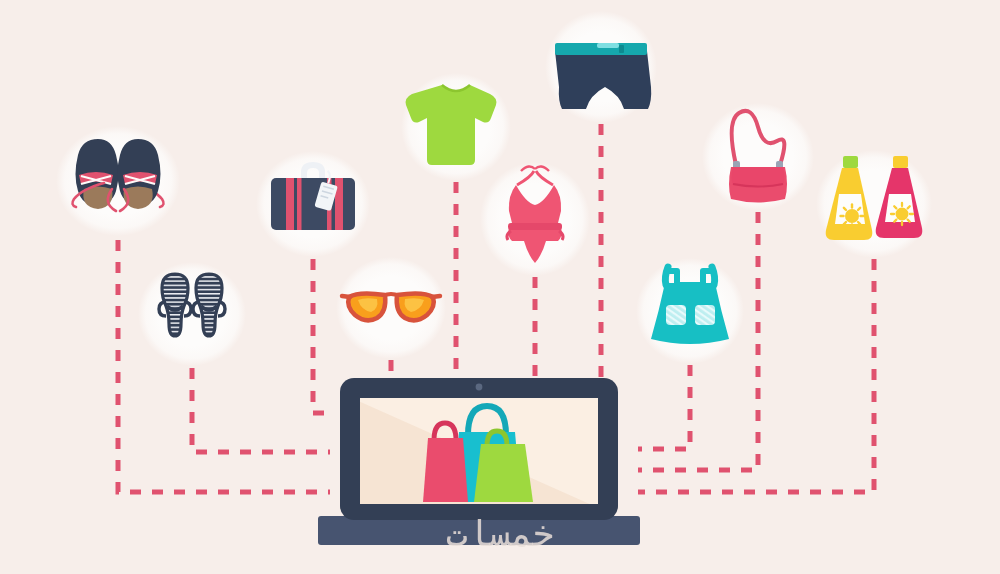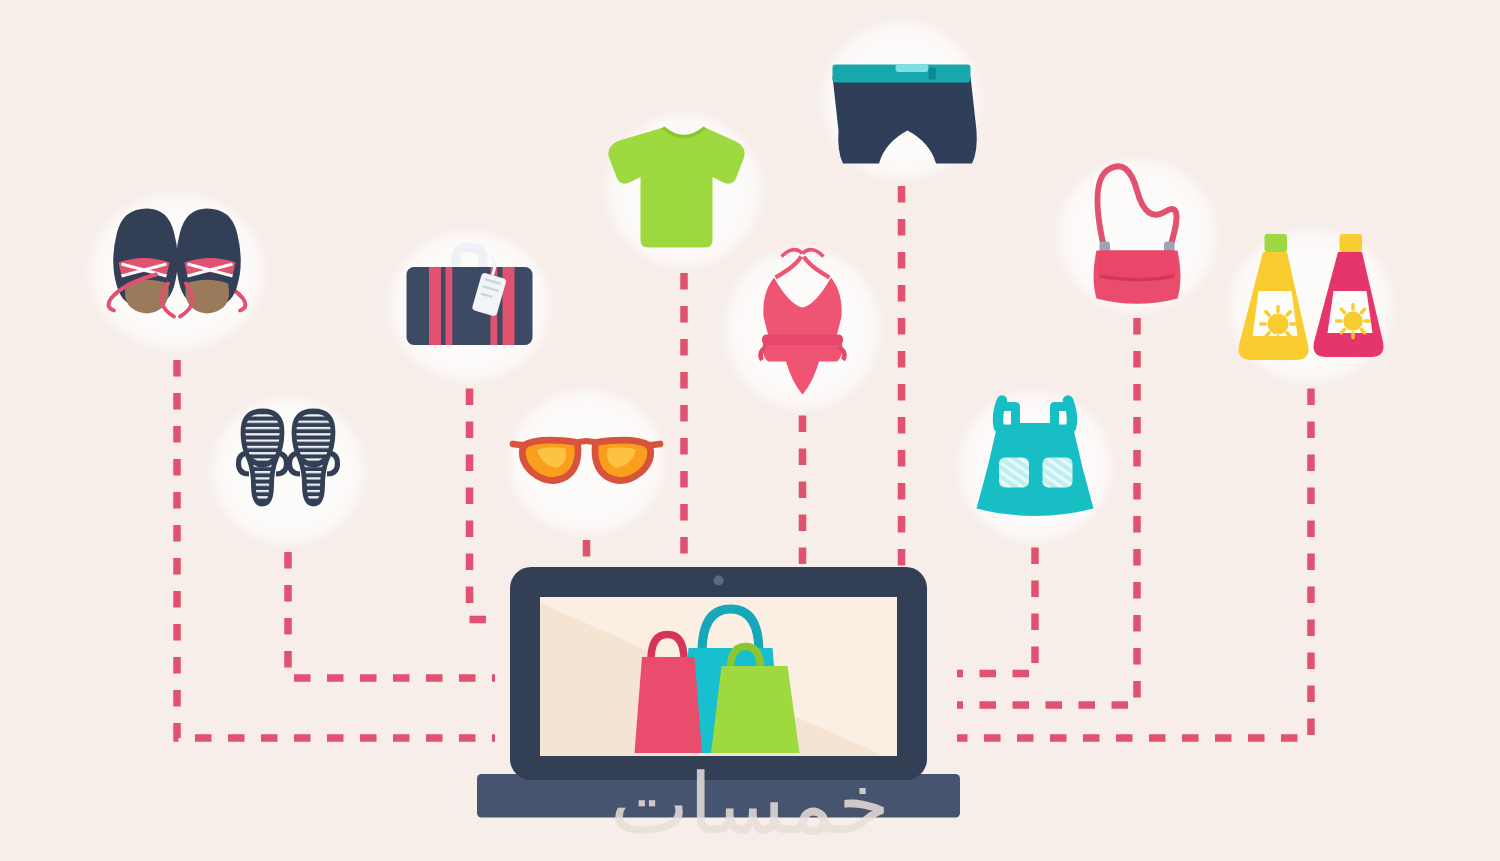--- a/index.html
+++ b/index.html
@@ -27,22 +27,22 @@
     left: 0;
     top: 500px;
     width: 1000px;
     height: 74px;
     display: flex;
     align-items: center;
     justify-content: center;
     pointer-events: none;
   }
   .watermark-text {
-    font-family: Liberation Serif, serif;
-    font-size: 56px;
+    font-family: Liberation Mono, monospace;
+    font-size: 36px;
     letter-spacing: 2px;
     color: rgba(233, 222, 216, 0.85);
     line-height: 1;
     user-select: none;
   }
 </style>
 </head>
 <body>
 
 <div id="stage">

